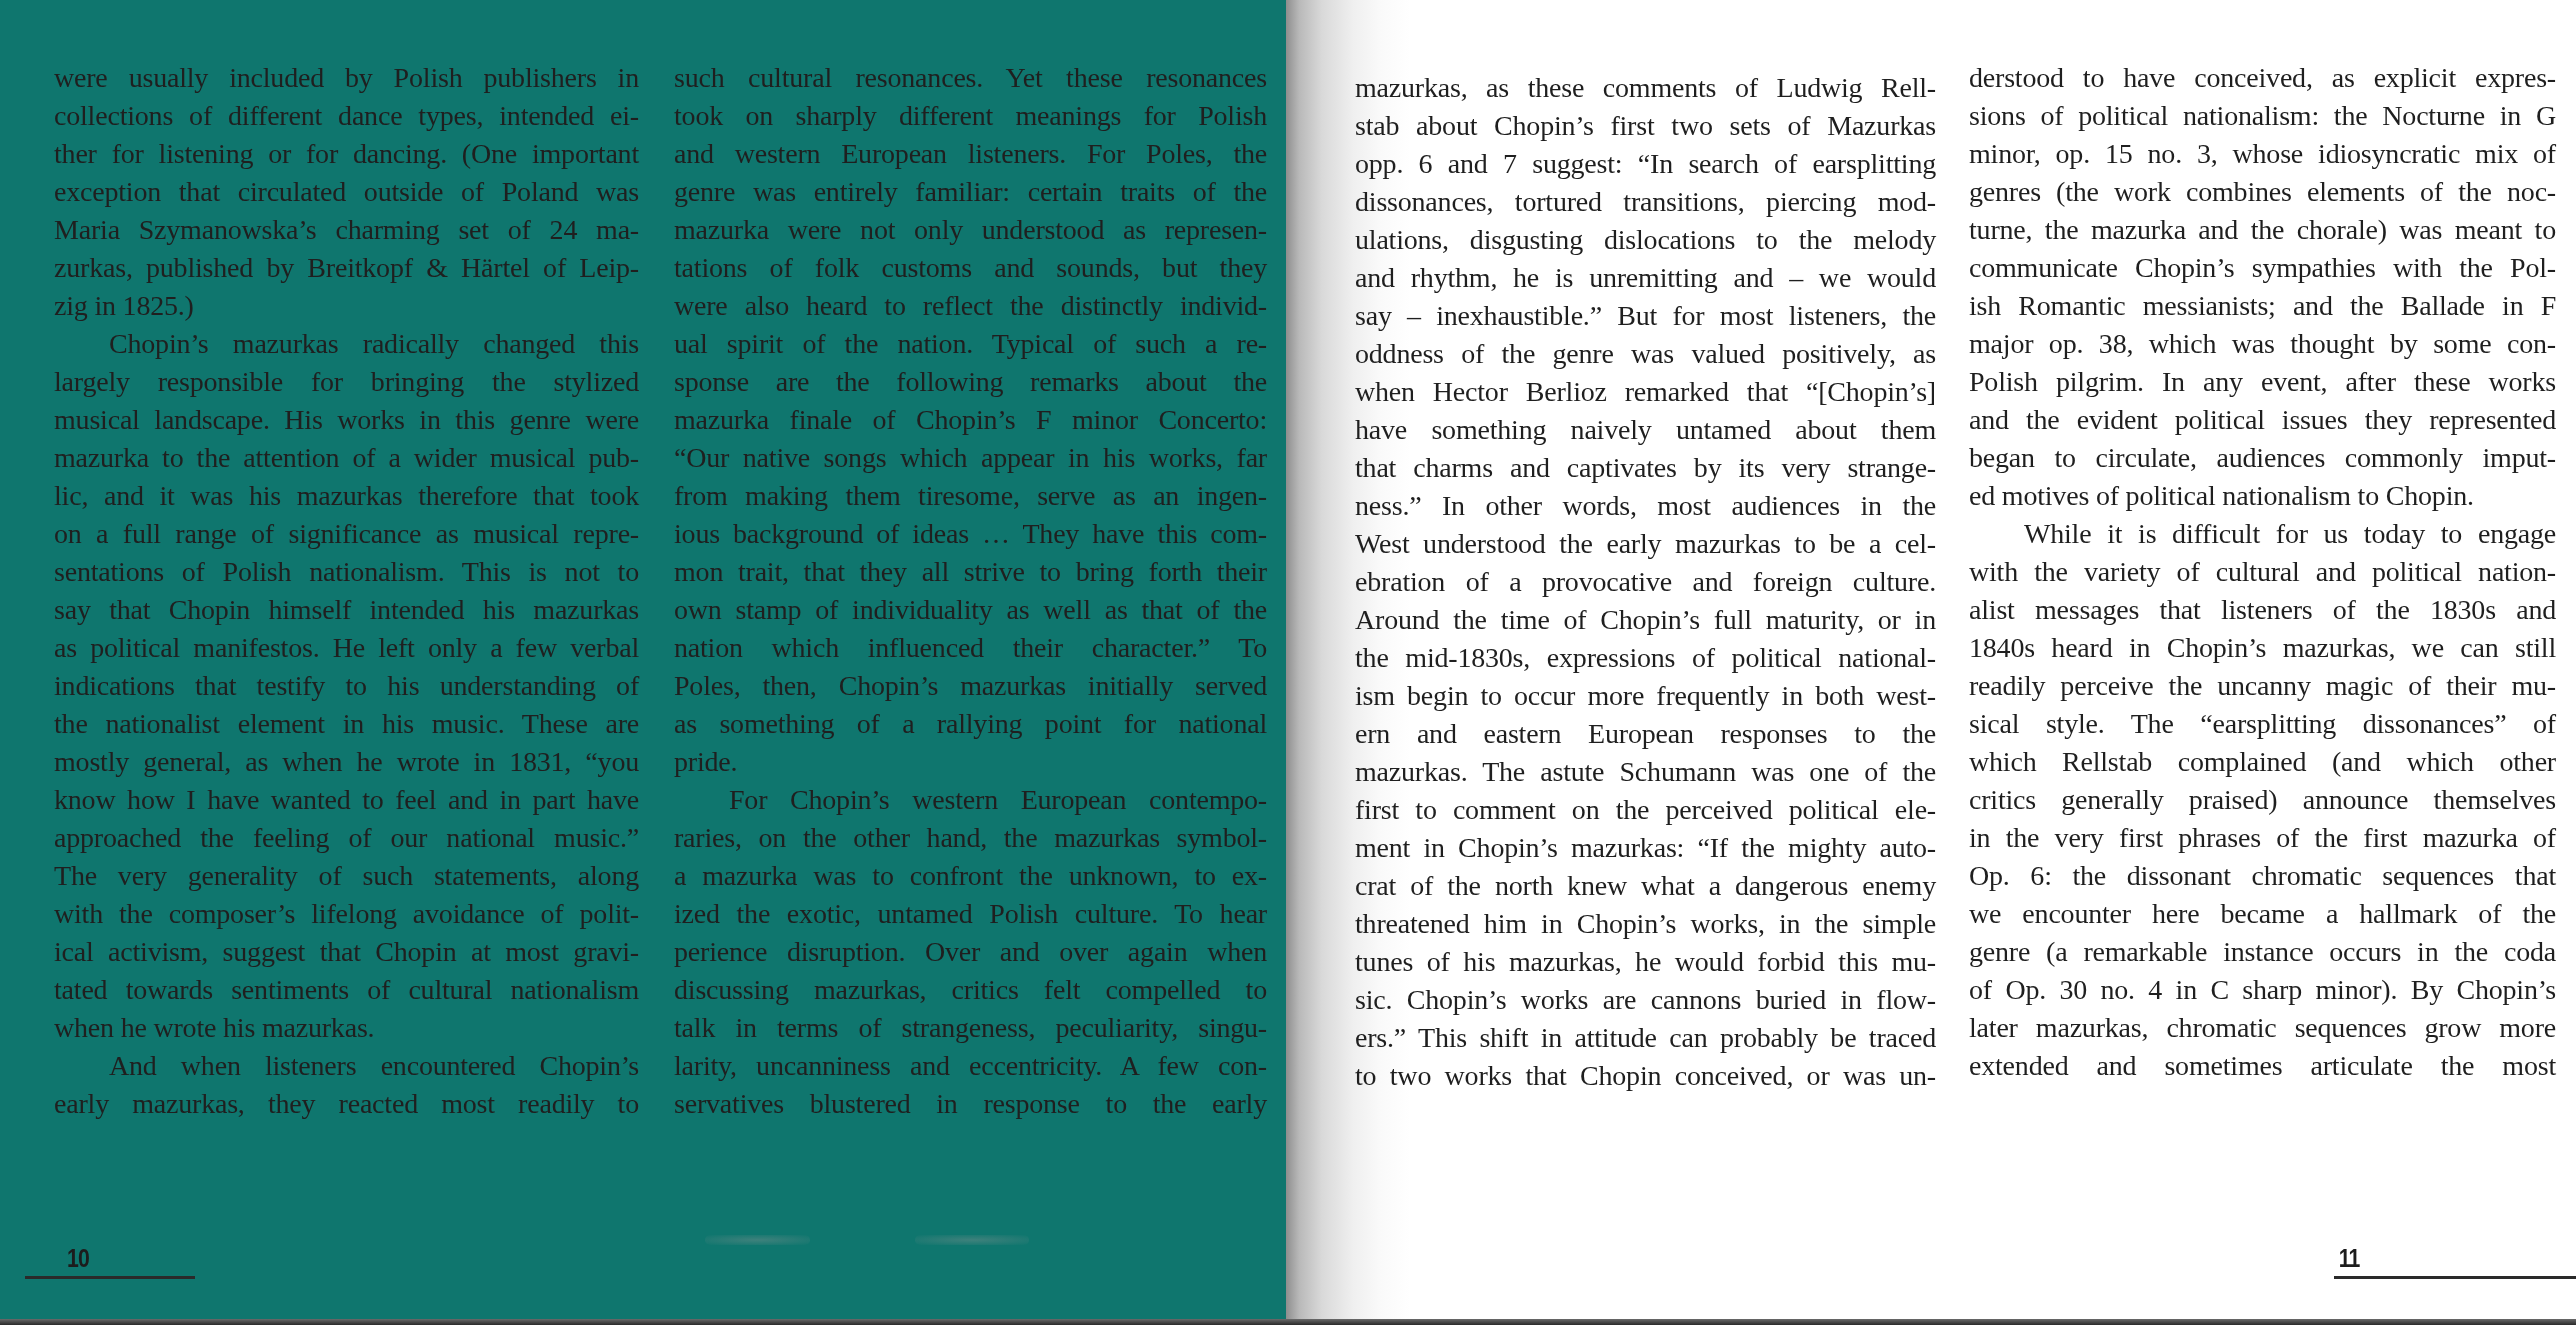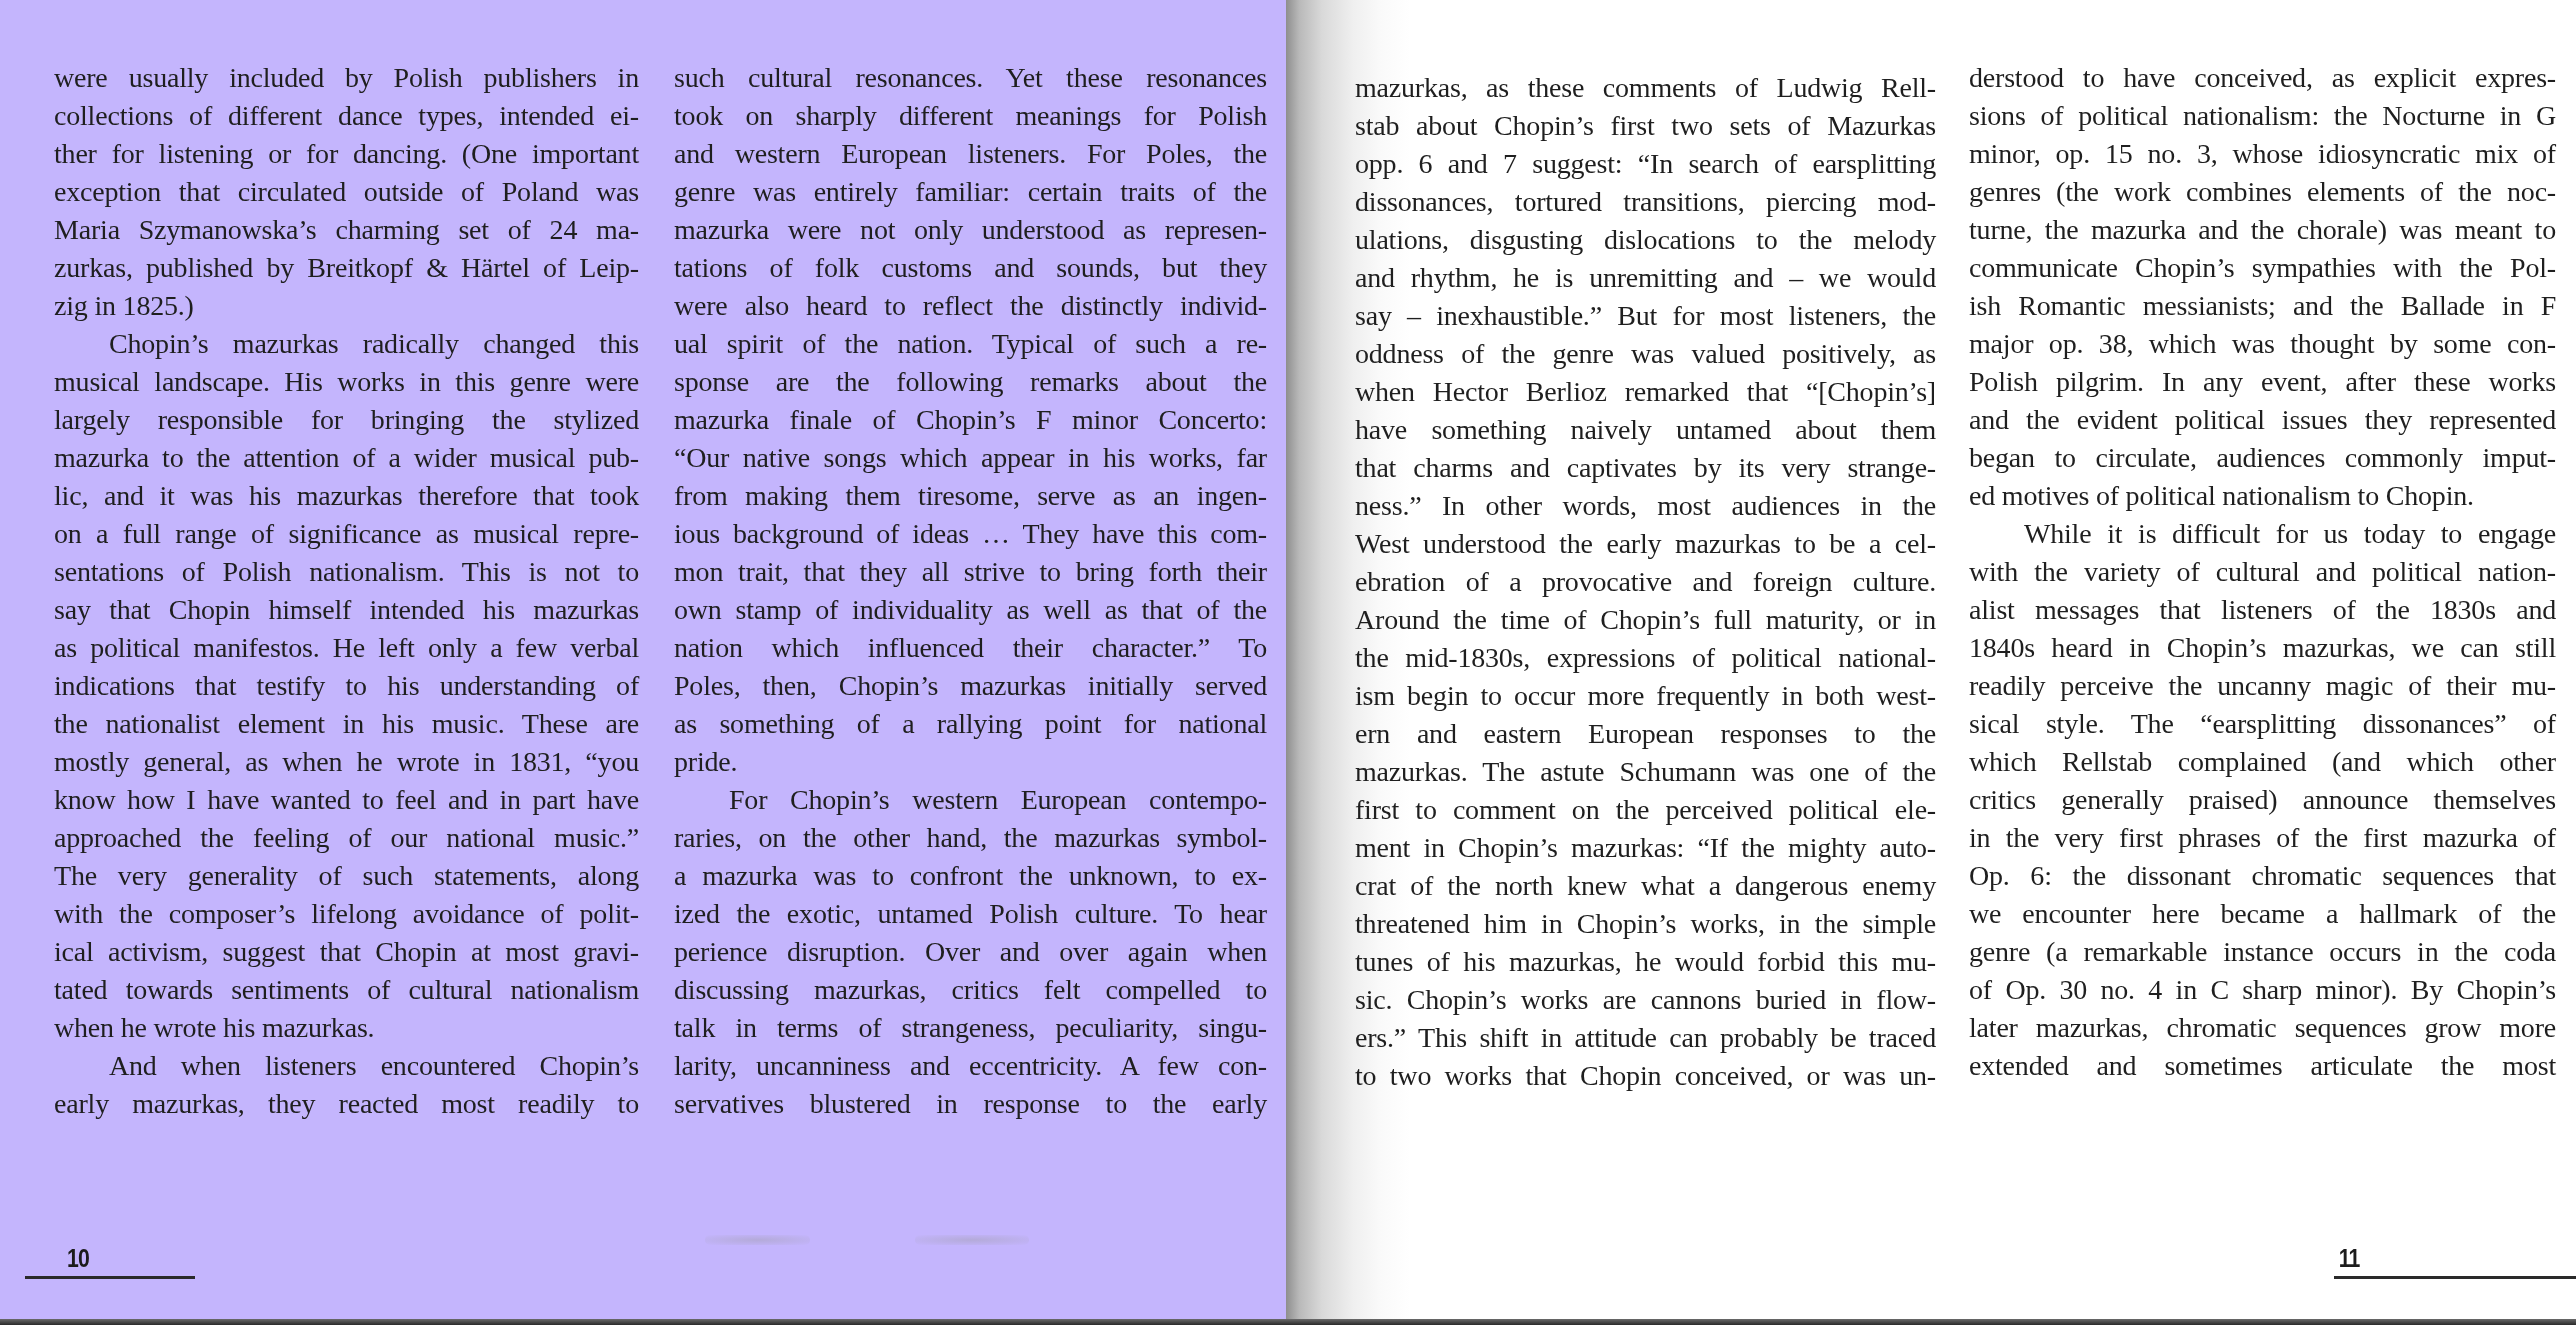--- a/index.html
+++ b/index.html
@@ -4,21 +4,21 @@
 <style>
   html, body { margin:0; padding:0; }
   body {
     width:2576px; height:1325px; overflow:hidden; position:relative;
     background:#ffffff;
     font-family:"Liberation Serif", "DejaVu Serif", serif;
     color:#1f1f1f;
   }
   .spread { position:absolute; left:0; top:0; width:2576px; height:1325px; }
   .page { position:absolute; top:0; height:1325px; }
-  .page-left { left:0; width:1286px; background:#c4b5fd; }
+  .page-left { left:0; width:1286px; background:#0f766e; }
   .page-right { left:1286px; width:1100px;
     background:linear-gradient(to right, #8e8e8e 0px, #b9b9b9 13.3px, #d9d9d9 36px, #efefef 67px, #fafafa 95px, #ffffff 124px, #ffffff 100%);
   }
   .bottom-edge { position:absolute; left:0; bottom:0; width:2576px; height:5.7px;
     background:linear-gradient(to bottom, #6a6a6a, #2a2a2a); }
   .column { position:absolute; top:59px; width:585px; }
   .col-1 { left:54px; }
   .col-2 { left:674px; width:593px; }
   .col-3 { left:69px; top:69px; width:581px; }
   .col-4 { left:683px; width:587px; }
@@ -51,22 +51,22 @@
   <div class="page page-left">
     <div class="column col-1">
         <span class="line">were usually included by Polish publishers in</span>
         <span class="line">collections of different dance types, intended ei-</span>
         <span class="line">ther for listening or for dancing. (One important</span>
         <span class="line">exception that circulated outside of Poland was</span>
         <span class="line">Maria Szymanowska’s charming set of 24 ma-</span>
         <span class="line">zurkas, published by Breitkopf &amp; Härtel of Leip-</span>
         <span class="line last">zig in 1825.)</span>
         <span class="line indent">Chopin’s mazurkas radically changed this</span>
+        <span class="line">largely responsible for bringing the stylized</span>
         <span class="line">musical landscape. His works in this genre were</span>
-        <span class="line">largely responsible for bringing the stylized</span>
         <span class="line">mazurka to the attention of a wider musical pub-</span>
         <span class="line">lic, and it was his mazurkas therefore that took</span>
         <span class="line">on a full range of significance as musical repre-</span>
         <span class="line">sentations of Polish nationalism. This is not to</span>
         <span class="line">say that Chopin himself intended his mazurkas</span>
         <span class="line">as political manifestos. He left only a few verbal</span>
         <span class="line">indications that testify to his understanding of</span>
         <span class="line">the nationalist element in his music. These are</span>
         <span class="line">mostly general, as when he wrote in 1831, “you</span>
         <span class="line">know how I have wanted to feel and in part have</span>

